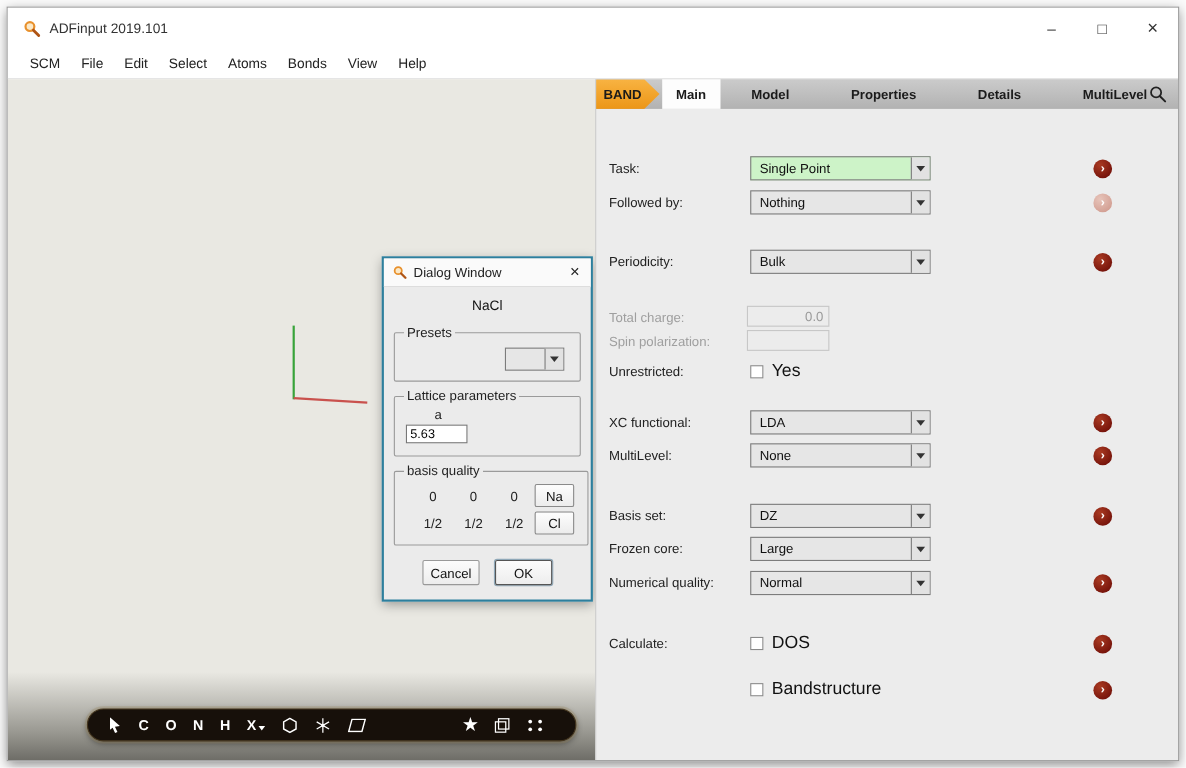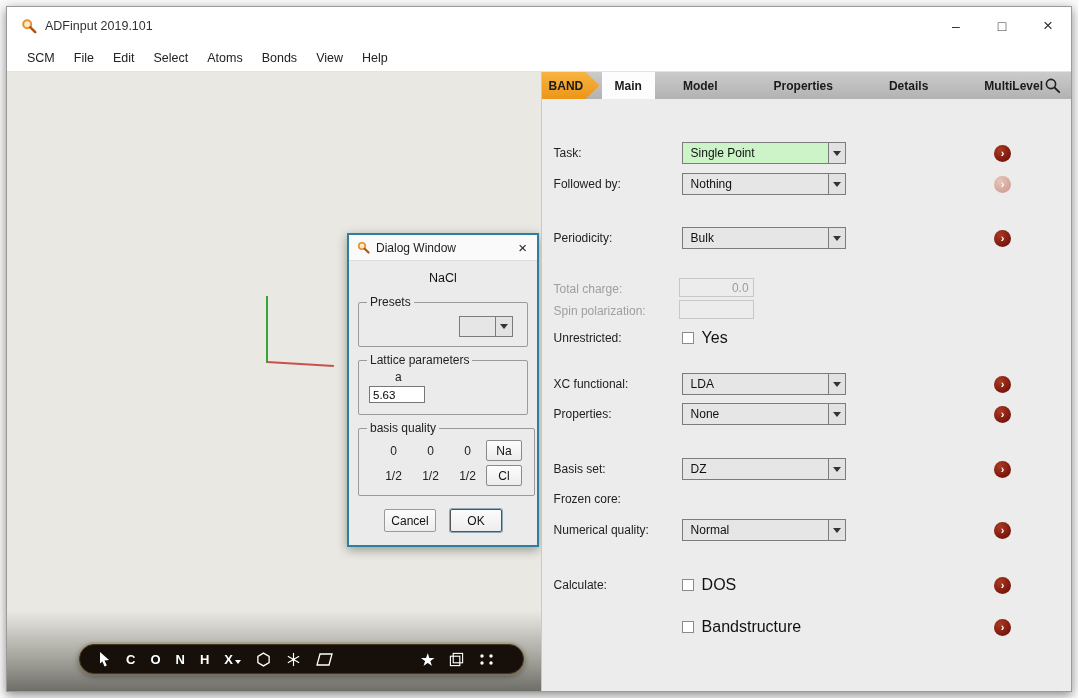--- a/index.html
+++ b/index.html
@@ -316,21 +316,21 @@
           <div class="dropdown">
             <span class="dd-value">LDA</span>
             <span class="dd-btn"></span>
           </div>
           <div class="chev">
               <span>›</span>
             </div>
         </div>
 
         <div class="row" style="top:304px">
-          <span class="flabel">Properties:</span>
+          <span class="flabel">MultiLevel:</span>
           <div class="dropdown">
             <span class="dd-value">None</span>
             <span class="dd-btn"></span>
           </div>
           <div class="chev">
               <span>›</span>
             </div>
         </div>
 
         <div class="row" style="top:359px">
@@ -339,20 +339,24 @@
             <span class="dd-value">DZ</span>
             <span class="dd-btn"></span>
           </div>
           <div class="chev">
               <span>›</span>
             </div>
         </div>
 
         <div class="row" style="top:389px">
           <span class="flabel">Frozen core:</span>
+          <div class="dropdown">
+            <span class="dd-value">Large</span>
+            <span class="dd-btn"></span>
+          </div>
         </div>
 
         <div class="row" style="top:420px">
           <span class="flabel">Numerical quality:</span>
           <div class="dropdown">
             <span class="dd-value">Normal</span>
             <span class="dd-btn"></span>
           </div>
           <div class="chev">
               <span>›</span>

